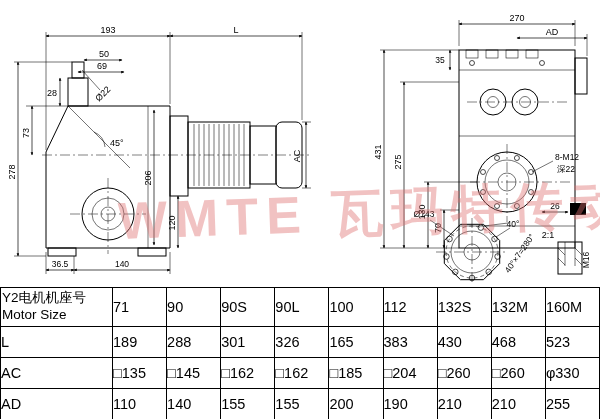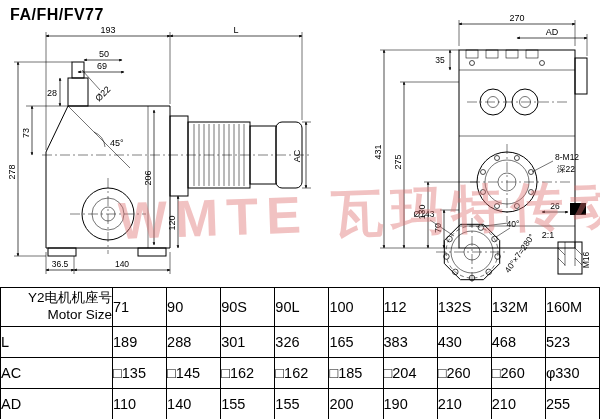--- a/index.html
+++ b/index.html
@@ -29,29 +29,28 @@
   .s8   { font-size:8.5px; }
   #dim-table {
     position:absolute; left:0; top:287px; width:600px;
     border-collapse:collapse; table-layout:fixed;
   }
   #dim-table td {
     border:1px solid #000; vertical-align:middle;
     font-size:14.5px; padding:0; height:30px; overflow:hidden;
   }
   #dim-table tr.hdr td { height:38px; }
-  #dim-table td.lbl { text-align:right; padding-left:18px; font-size:13.5px; line-height:1.25;margin-top:44px; }
+  #dim-table td.lbl { text-align:left; padding-left:1px; font-size:13.5px; line-height:1.25;margin-top:44px; }
   #dim-table td.rowlbl { font-size:14.5px; }
 </style>
 </head>
 <body>
 
 <div id="page">
 
-  <div id="title">FA/FH/FV77</div>
 
   <svg id="svg-left" width="310" height="262" viewBox="0 0 310 262">
     <defs>
       <marker id="ar1" markerWidth="9" markerHeight="8" refX="4" refY="2" orient="auto-start-reverse">
         <path d="M0,0 L4.5,2 L0,4 z" fill="#000"></path>
       </marker>
     </defs>
 
     <g>
       <line class="cl" x1="34" y1="135" x2="302" y2="135"></line>

